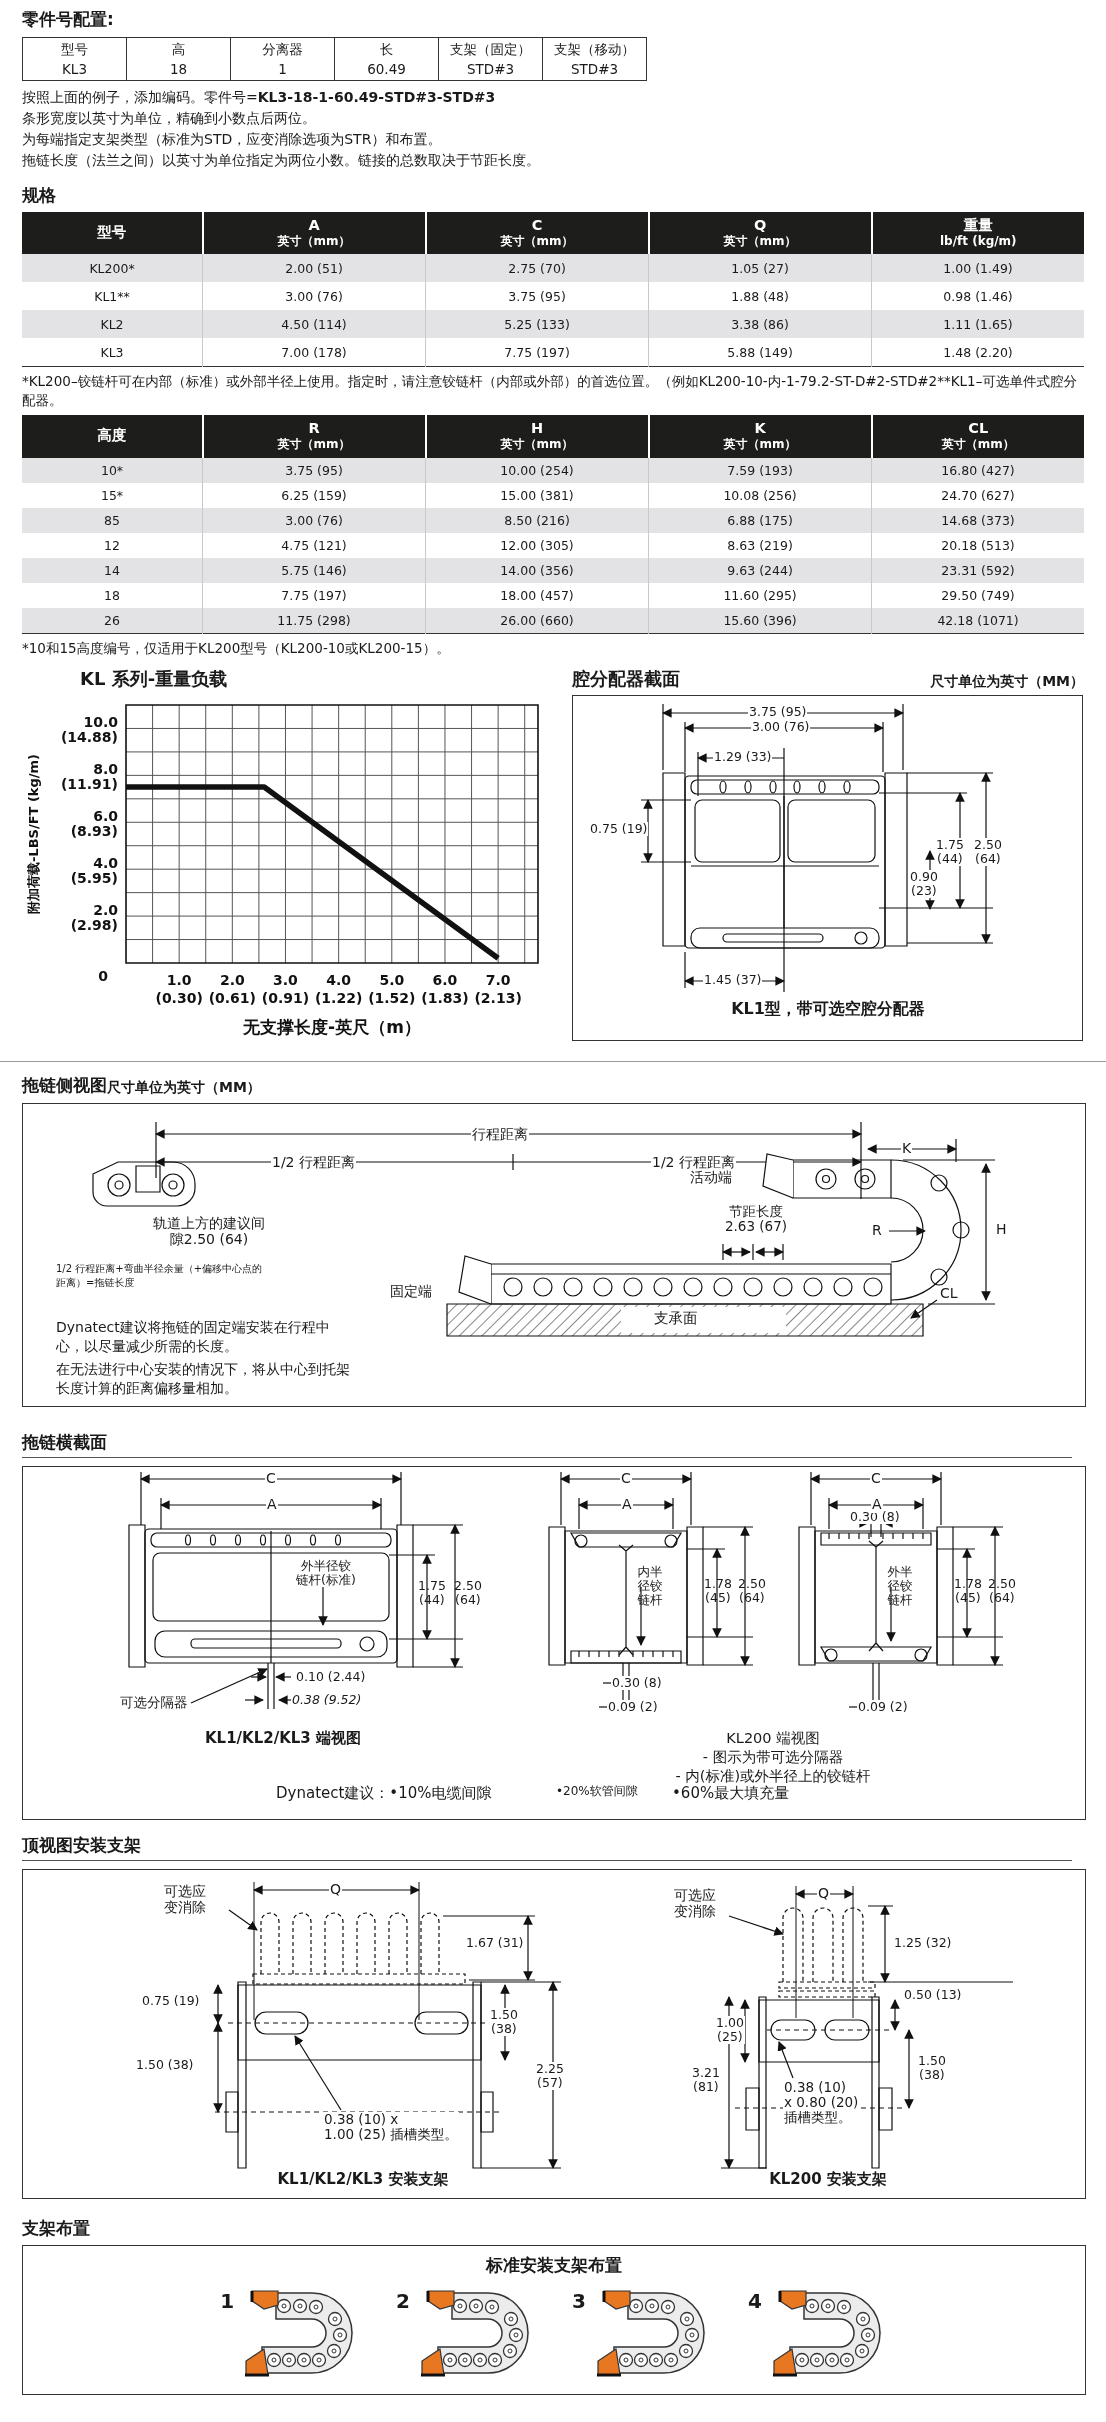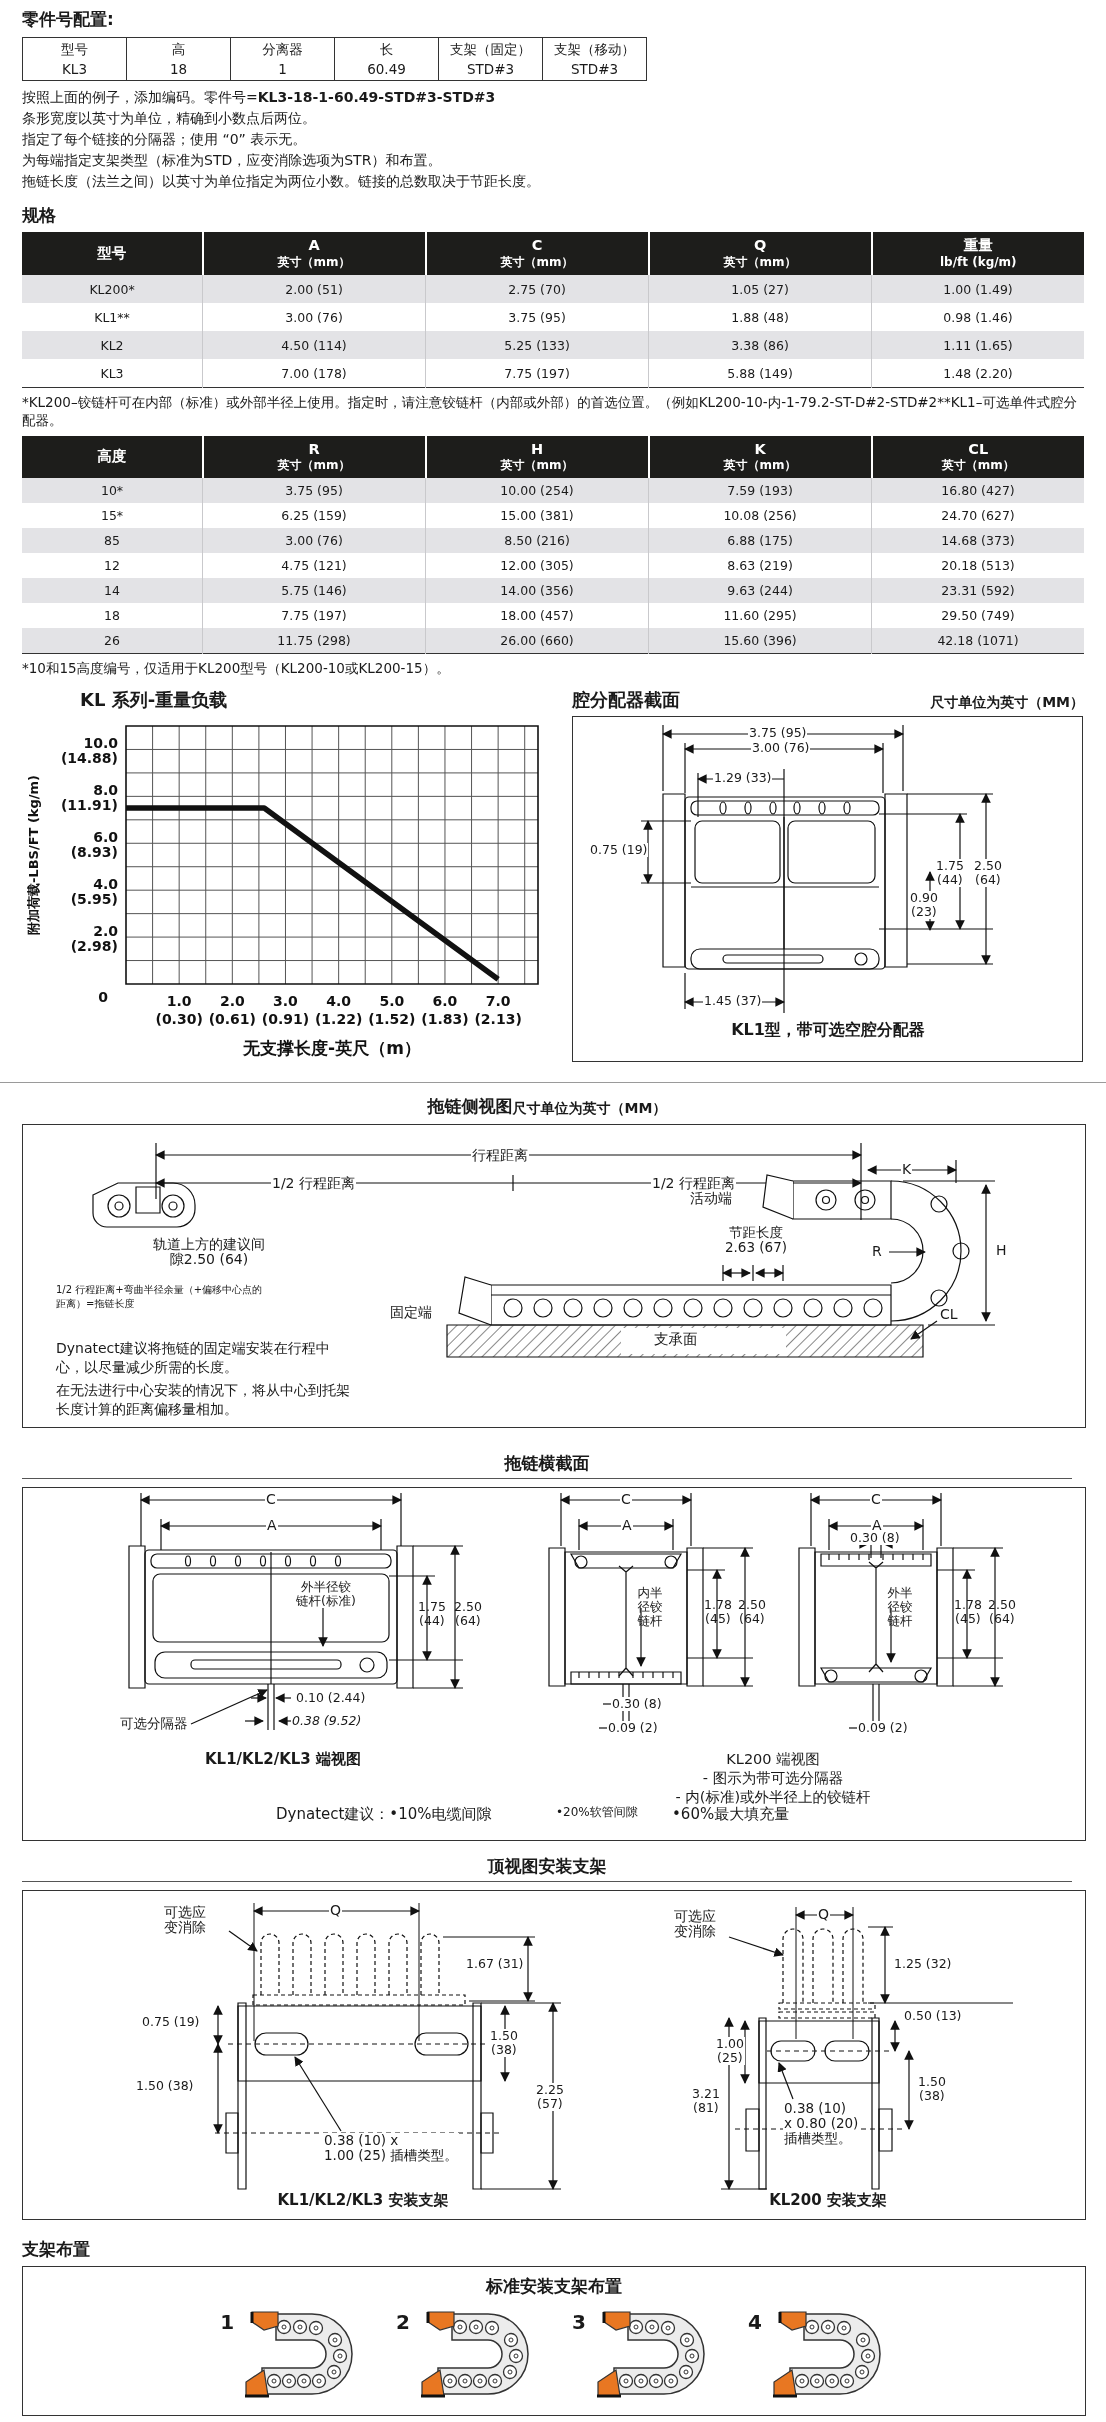--- a/index.html
+++ b/index.html
@@ -37,21 +37,21 @@
   .drawing{position:relative;}
   .dim{position:absolute;font-size:12.5px;line-height:1.13;white-space:pre-line;background:#fff;padding:0 1px;}
   .dim.c{text-align:center;}
   .dim.nobg{background:transparent;}
   .cap{position:absolute;font-weight:bold;font-size:15px;white-space:pre-line;text-align:center;}
   .txt{position:absolute;font-size:14px;line-height:1.4;white-space:pre-line;}
   .txt.b{font-weight:normal;font-size:10px;}
   svg{position:absolute;left:0;top:0;}
   svg line,svg path,svg rect,svg circle,svg ellipse,svg polygon,svg polyline{vector-effect:non-scaling-stroke;}
   .divider{border-top:1.5px solid #9a9a9a;margin:14px -22px 0 -22px;}
-  .secbar{display:flex;justify-content:center;align-items:flex-end;margin:12px 12px 6px 0;}
+  .secbar{display:flex;justify-content:flex-start;align-items:flex-end;margin:12px 12px 6px 0;}
   .secbar .t{font-size:17px;font-weight:bold;}
   .secbar .u{font-size:14px;font-weight:bold;}
   .uline{border-bottom:1.5px solid #555;padding-bottom:3px;margin-bottom:8px;}
   
   .arr-row{display:flex;justify-content:center;gap:36px;margin-top:10px;}
   .arr-item{display:flex;align-items:flex-start;gap:8px;}
   .arr-num{font-size:20px;font-weight:bold;margin-top:2px;}
   .arr-title{text-align:center;font-size:17px;font-weight:bold;margin-top:8px;}
 </style>
 </head>
@@ -87,21 +87,20 @@
             <div class="h">支架（移动）</div>
             <div class="v">STD#3</div>
           </td>
         </tr>
       </tbody>
     </table>
 
   <div class="notes" style="margin-top:7px;">
     <p><span>按照上面的例子，添加编码。零件号=</span><b>KL3-18-1-60.49-STD#3-STD#3</b></p>
     <p>条形宽度以英寸为单位，精确到小数点后两位。</p>
-    <p>指定了每个链接的分隔器；使用 “0” 表示无。</p>
     <p>为每端指定支架类型（标准为STD，应变消除选项为STR）和布置。</p>
     <p>拖链长度（法兰之间）以英寸为单位指定为两位小数。链接的总数取决于节距长度。</p>
   </div>
 
   <h2 class="sec" style="margin-top:13px;">规格</h2>
   <table class="spec" id="t1">
     <colgroup>
         <col class="c0">
         <col class="cx">
         <col class="cx">

